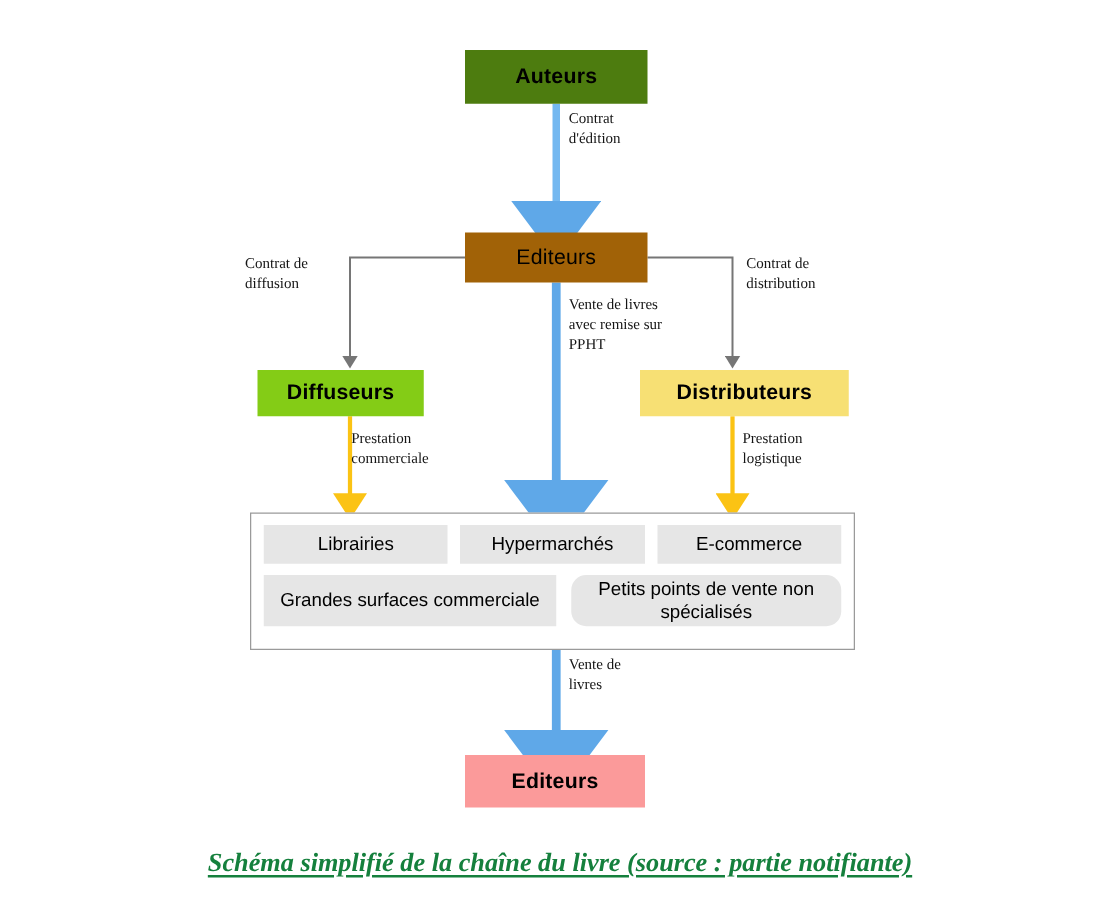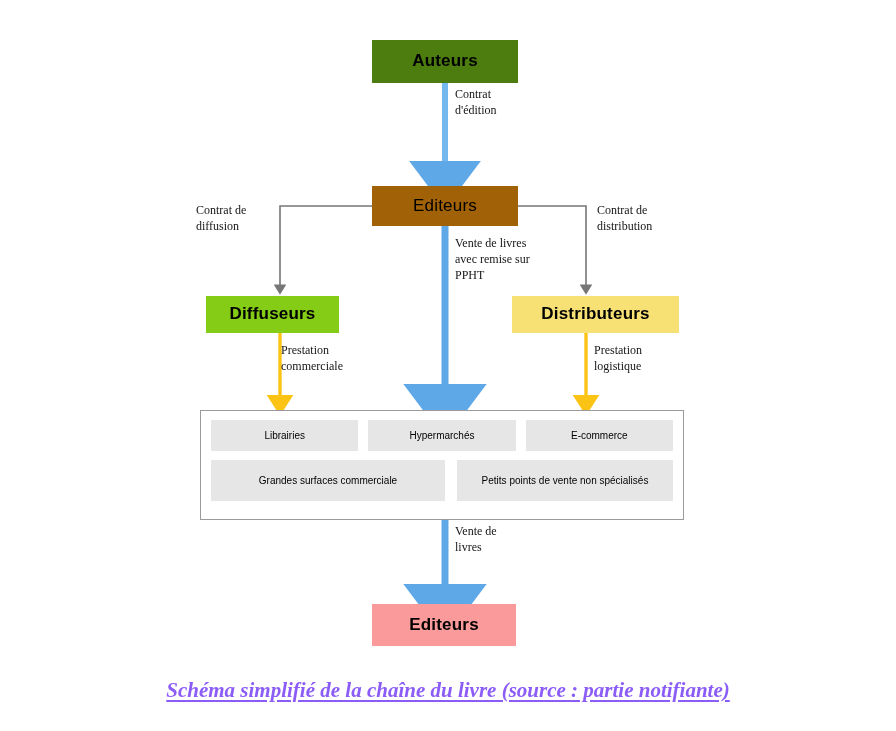--- a/index.html
+++ b/index.html
@@ -75,34 +75,34 @@
   .retail-row {
     display: flex;
     justify-content: space-between;
     gap: 10px;
   }
   .retail-row + .retail-row { margin-top: 9px; }
   .chip {
     background: #E6E6E6;
     color: #000;
     font-family: "Liberation Sans", sans-serif;
-    font-size: 10px;
+    font-size: 15px;
     font-weight: normal;
     display: flex;
     align-items: center;
     justify-content: center;
     text-align: center;
     line-height: 1.18;
     box-sizing: border-box;
     padding: 3px 0;
   }
   .chip-r1 { height: 31px; flex: 1 1 0; }
   .chip-r2 { height: 41px; }
   .chip-gsc { flex: 0 0 234px; }
-  .chip-ppv { flex: 0 0 216px; }
+  .chip-ppv { flex: 0 0 216px; border-radius: 12px; }
 
   .edge-label {
     position: absolute;
     font-family: "Liberation Serif", serif;
     font-size: 12px;
     color: #151515;
     line-height: 1.33;
     white-space: pre-line;
     text-align: left;
   }
@@ -116,21 +116,21 @@
 
   .caption {
     position: absolute;
     left: 0; top: 678px;
     width: 896px;
     text-align: center;
     font-family: "Liberation Serif", serif;
     font-style: italic;
     font-weight: bold;
     font-size: 21px;
-    color: #8b5cf6;
+    color: #15803d;
   }
   .caption span {
     text-decoration: underline;
     text-underline-offset: 3px;
   }
 </style>
 </head>
 <body>
 
 <div id="diagram-root">

